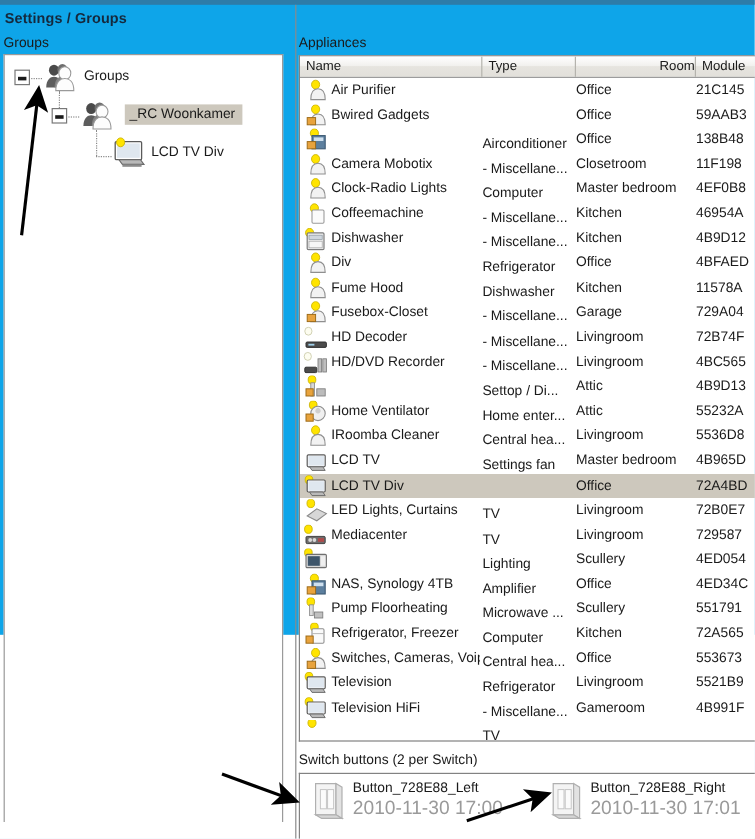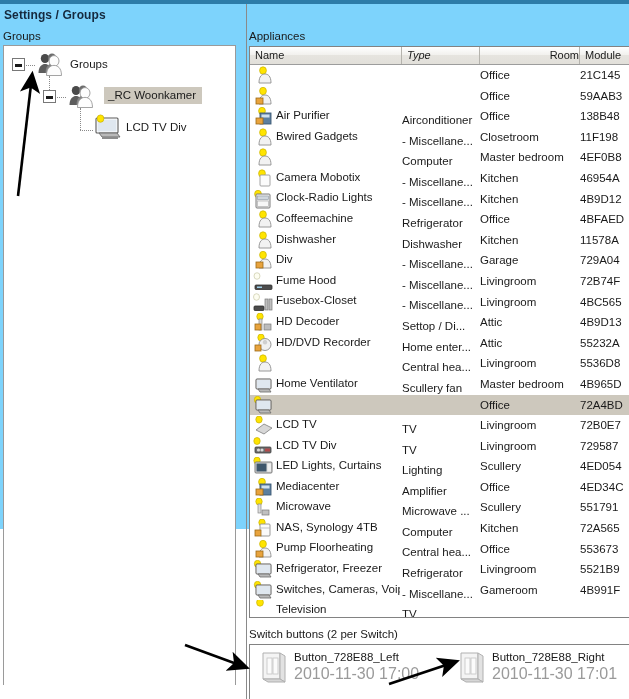--- a/index.html
+++ b/index.html
@@ -5,21 +5,21 @@
   html, body {
     margin: 0; padding: 0;
     width: 629px; height: 699px;
     background: #ffffff;
     font-family: "Liberation Sans", sans-serif;
     overflow: hidden;
   }
   #root {
     position: relative;
     width: 629px; height: 529px;
-    background: #7dd3fc;
+    background: #0ea5e9;
   }
   
   .topbar {
     position: absolute; left: 0; top: 0;
     width: 629px; height: 4px;
     background: #2d7ca8;
   }
   
   .page-title {
     position: absolute; left: 4px; top: 8px;
@@ -124,21 +124,21 @@
     font-size: 11.5px;
     color: #1a1a1a;
     white-space: nowrap;
   }
   .trow.sel { background: #cdc8bd; }
   .cell {
     position: absolute;
     top: 0; height: 20.6px; line-height: 20.6px;
     overflow: hidden; white-space: nowrap;
   }
-  .c-name  { left: 26px;  width: 124px; margin-top: 40px; }
+  .c-name  { left: 26px;  width: 124px; }
   .c-type  { left: 152px; width: 76px; margin-top: 45px; }
   .c-room  { left: 230px; width: 96px; }
   .c-mod   { left: 330px; width: 60px; }
   .rowicon {
     position: absolute; left: 2px; top: 1px;
     width: 22px; height: 19px;
   }
   .partial-row {
     position: relative; height: 8px; overflow: hidden;
   }
@@ -223,21 +223,21 @@
       <ellipse cx="7.5" cy="4.6" rx="3.4" ry="3.7" fill="#ffe400" stroke="#c9b200" stroke-width="0.7"></ellipse>
     </svg>
     <div class="tree-label" style="left:122px; top:75px;">LCD TV Div</div>
   </div>
 
   <div class="splitter"></div>
 
   <div class="table-panel">
     <div class="thead">
       <div class="th" style="left:0px;   width:152px;">Name</div>
-      <div class="th" style="left:152px; width:78px;font-style:italic;">Type</div>
+      <div class="th" style="left:152px; width:78px;">Type</div>
       <div class="th" style="left:230px; width:100px;text-align:right;">Room</div>
       <div class="th" style="left:330px; width:54px; border-right:none;">Module</div>
     </div>
     <div class="tbody" id="tbody">
         <div class="trow">
           <svg class="rowicon" viewBox="0 0 22 19">
             <ellipse cx="11" cy="4.5" rx="3.4" ry="3.7" fill="#ffe400" stroke="#c9b200" stroke-width=".7"></ellipse>
             <path d="M7 17 C7 10 10 8 13 8 C16 8 19 10 19 17 Z" fill="#f2f2f2" stroke="#8f8f8f" stroke-width=".9"></path>
           </svg>
           <div class="cell c-name">Air Purifier</div>
@@ -375,21 +375,21 @@
           <div class="cell c-mod">4B9D13</div>
         </div>
         <div class="trow">
           <svg class="rowicon" viewBox="0 0 22 19">
             <ellipse cx="9" cy="3.5" rx="3.2" ry="3.5" fill="#ffe400" stroke="#c9b200" stroke-width=".7"></ellipse>
             <circle cx="13" cy="10.5" r="6" fill="#f0f0f0" stroke="#8c8c8c" stroke-width=".9"></circle>
             <path d="M13 5.5 C16 7 16 10 13 10.5 C10 10 10 7 13 5.5 Z" fill="#cfcfcf"></path>
             <rect x="3" y="11" width="6" height="6" fill="#e8a33d" stroke="#9c6a17" stroke-width=".8"></rect>
           </svg>
           <div class="cell c-name">Home Ventilator</div>
-          <div class="cell c-type">Scullery fan</div>
+          <div class="cell c-type">Settings fan</div>
           <div class="cell c-room">Attic</div>
           <div class="cell c-mod">55232A</div>
         </div>
         <div class="trow">
           <svg class="rowicon" viewBox="0 0 22 19">
             <ellipse cx="11" cy="4.5" rx="3.4" ry="3.7" fill="#ffe400" stroke="#c9b200" stroke-width=".7"></ellipse>
             <path d="M7 17 C7 10 10 8 13 8 C16 8 19 10 19 17 Z" fill="#f2f2f2" stroke="#8f8f8f" stroke-width=".9"></path>
           </svg>
           <div class="cell c-name">IRoomba Cleaner</div>
           <div class="cell c-type">- Miscellane...</div>
@@ -442,21 +442,20 @@
           <div class="cell c-room">Livingroom</div>
           <div class="cell c-mod">729587</div>
         </div>
         <div class="trow">
           <svg class="rowicon" viewBox="0 0 22 19">
             <ellipse cx="5" cy="3.6" rx="3.2" ry="3.5" fill="#ffe400" stroke="#c9b200" stroke-width=".7"></ellipse>
             <rect x="3" y="5" width="17" height="11" rx="1" fill="#d7d7d7" stroke="#6f6f6f" stroke-width=".9"></rect>
             <rect x="4.5" y="6.5" width="10" height="8" fill="#3e566b"></rect>
             <rect x="15.5" y="6.5" width="3.5" height="8" fill="#efefef"></rect>
           </svg>
-          <div class="cell c-name">Microwave</div>
           <div class="cell c-type">Microwave ...</div>
           <div class="cell c-room">Scullery</div>
           <div class="cell c-mod">4ED054</div>
         </div>
         <div class="trow">
           <svg class="rowicon" viewBox="0 0 22 19">
             <ellipse cx="10" cy="4" rx="3.4" ry="3.7" fill="#ffe400" stroke="#c9b200" stroke-width=".7"></ellipse>
             <rect x="8" y="6" width="11" height="11" fill="#5c7f9e" stroke="#3c5a73" stroke-width=".9"></rect>
             <rect x="9.5" y="7.5" width="8" height="3" fill="#cfe0ee"></rect>
             <rect x="4" y="11" width="7" height="6" fill="#e8a33d" stroke="#9c6a17" stroke-width=".8"></rect>

